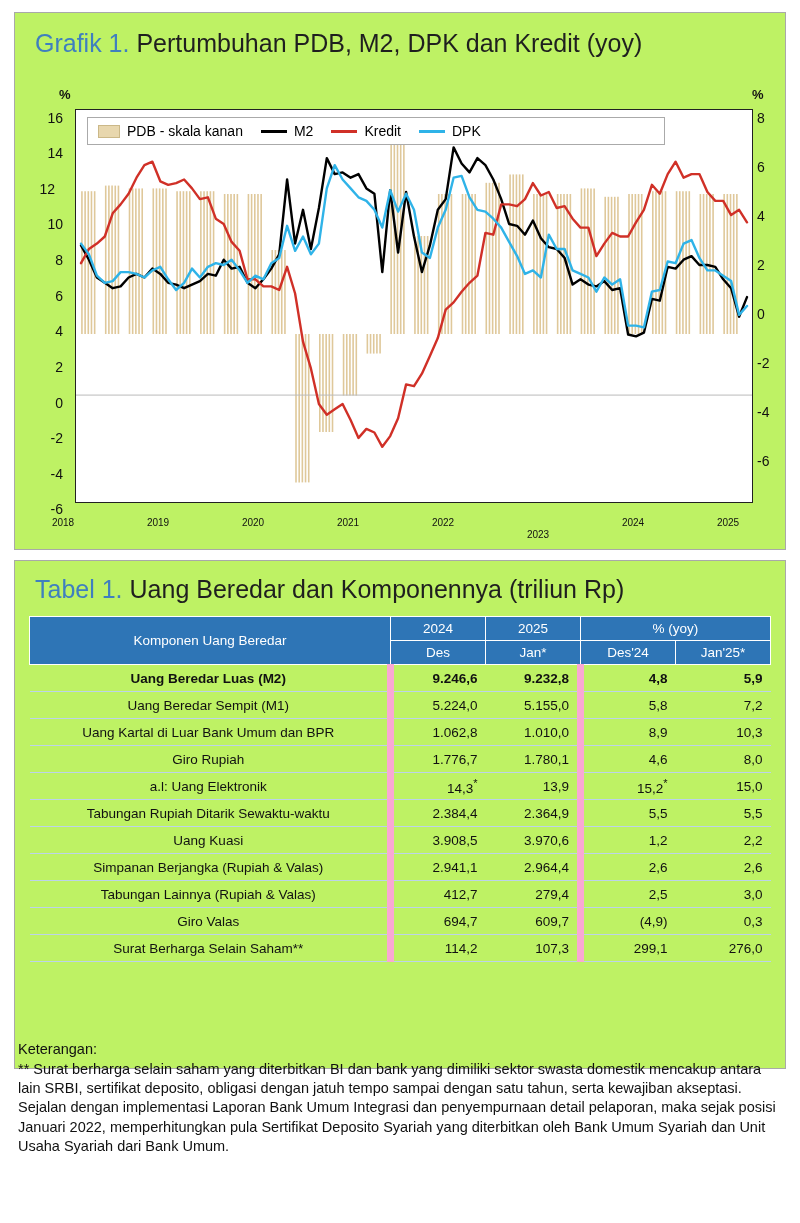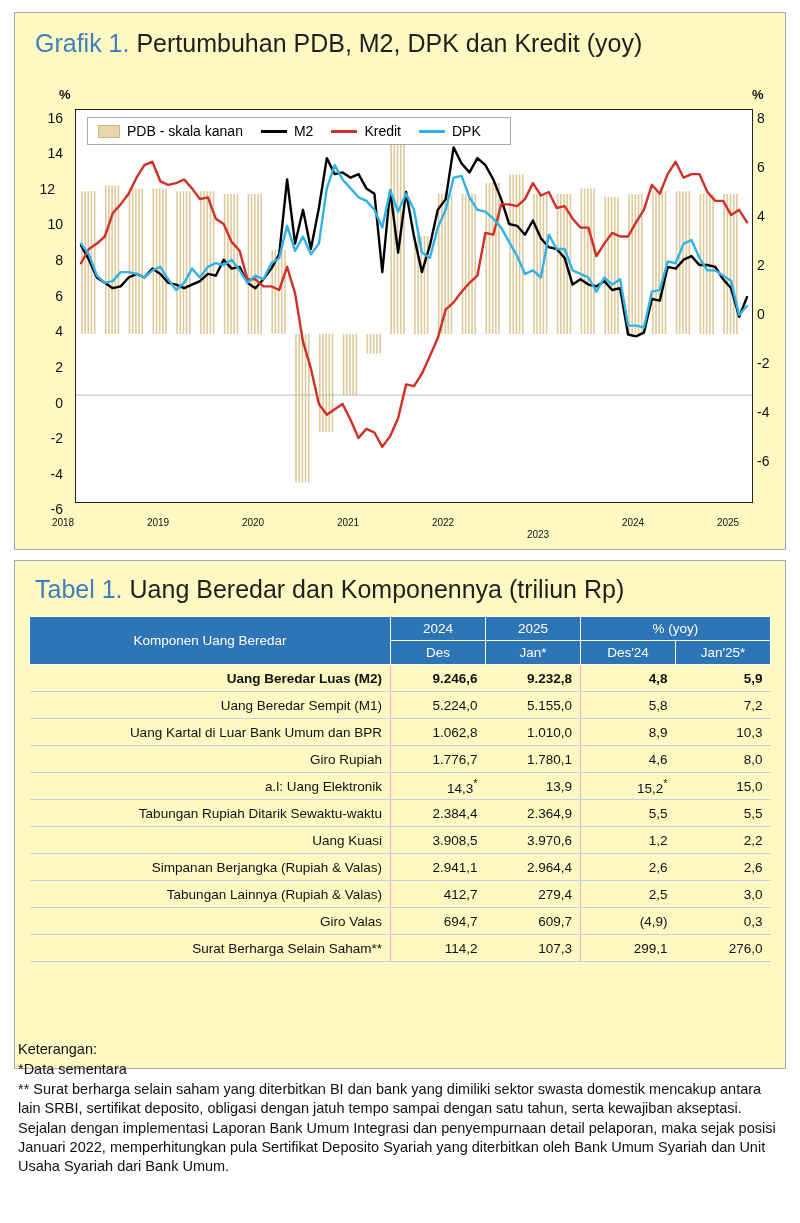--- a/index.html
+++ b/index.html
@@ -13,21 +13,21 @@
     position: relative;
     background: #fff;
     overflow: hidden;
   }
 
   
   .panel {
     position: absolute;
     left: 14px; right: 14px;
     border: 1px solid #a9a9a9;
-    background: #fef9c3;
+    background: #bef264;
   }
   #chart-panel { top: 12px; height: 538px; }
 
   .fig-title {
     position: absolute;
     left: 20px; top: 16px;
     font-size: 25px;
     color: #1f1f1f;
     white-space: nowrap;
   }
@@ -64,21 +64,21 @@
     font-size: 10px; color: #111;
     text-align: center;
     width: 60px;
     top: 504px;
   }
 
   
   #legend {
     position: absolute;
     left: 72px; top: 104px;
-    width: 424px; height: 28px;
+    width: 578px; height: 28px;
     border: 1px solid #aaa;
     background: #fff;
     display: flex;
     align-items: center;
     padding: 0 10px;
     gap: 18px;
     font-size: 14px;
     z-index: 6;
   }
   .lg { display: flex; align-items: center; gap: 7px; white-space: nowrap; }
@@ -127,25 +127,25 @@
     padding: 4px 6px;
     text-align: center;
   }
   table.money td {
     border-bottom: 1px solid #bcd3ea;
     padding: 3px 8px;
     white-space: nowrap;
     height: 27px;
   }
   table.money td.num { text-align: right; width: 95px; }
-  table.money td.lbl { text-align: right; }
+  table.money td.lbl { text-align: center; }
   table.money tr.head-row td { font-weight: bold; }
   .ind1 { padding-left: 22px; }
   .ind2 { padding-left: 38px; }
-  .vline { border-left: 1px solid #f9a8d4; }
+  .vline { border-left: 7px solid #f9a8d4; }
   sup.star { font-size: 11px; vertical-align: super; }
 
   
   #notes {
     position: absolute;
     left: 18px; right: 24px;
     top: 1040px;
     font-size: 14.5px;
     line-height: 1.32;
     color: #111;
@@ -521,17 +521,16 @@
             <td class="num">107,3</td>
             <td class="num vline">299,1</td>
             <td class="num">276,0</td>
           </tr>
         </tbody>
     </table>
   </div>
 
   <div id="notes">
     <p>Keterangan:</p>
-    <p>*Data sementara</p>
     <p>** Surat berharga selain saham yang diterbitkan BI dan bank yang dimiliki sektor swasta domestik mencakup antara lain SRBI, sertifikat deposito, obligasi dengan jatuh tempo sampai dengan satu tahun, serta kewajiban akseptasi. Sejalan dengan implementasi Laporan Bank Umum Integrasi dan penyempurnaan detail pelaporan, maka sejak posisi Januari 2022, memperhitungkan pula Sertifikat Deposito Syariah yang diterbitkan oleh Bank Umum Syariah dan Unit Usaha Syariah dari Bank Umum.</p>
   </div>
 
 </div>
 
 </body></html>

